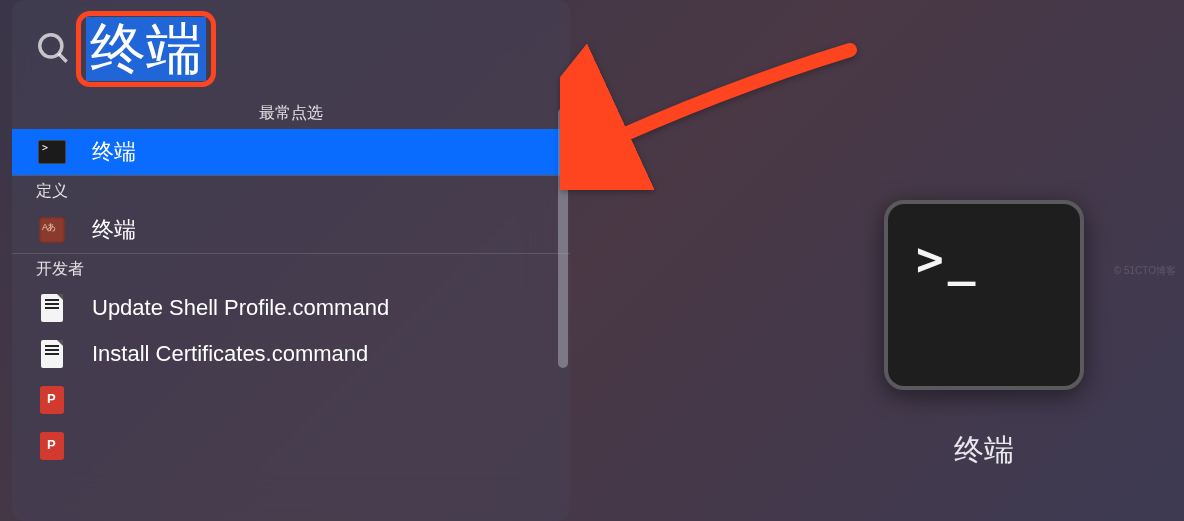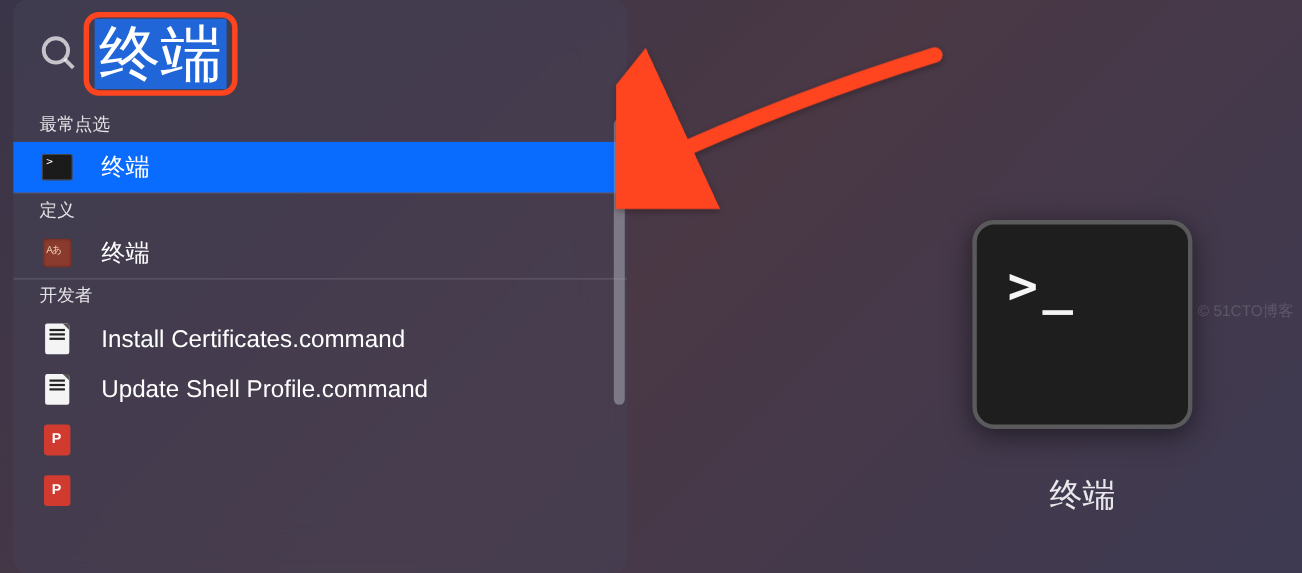--- a/index.html
+++ b/index.html
@@ -58,21 +58,21 @@
       line-height: 1.15;
       display: inline-block;
     }
     .section-header {
       padding: 5px 24px;
       font-size: 16px;
       color: rgba(255,255,255,0.85);
       font-weight: 500;
       border-top: 1px solid rgba(255,255,255,0.14);
     }
-    .section-header.first { border-top: none; }
+    .section-header.first { border-top: none; text-align: center; }
     .result-item {
       display: flex;
       align-items: center;
       padding: 6px 24px;
       height: 46px;
       cursor: pointer;
     }
     .result-item.selected {
       background: #0a6bff;
     }
@@ -201,22 +201,22 @@
     .arrow-svg {
       position: absolute;
       top: 30px;
       left: 560px;
       pointer-events: none;
       filter: drop-shadow(0 2px 3px rgba(0,0,0,0.3));
     }
     .watermark {
       position: absolute;
       right: 8px;
-      top: 274px;
-      font-size: 14px;
+      top: 264px;
+      font-size: 10px;
       color: rgba(255,255,255,0.15);
     }
   </style>
 </head>
 <body>
 
 <div class="spotlight-window">
 
   <div class="search-bar">
     <span class="search-icon-wrap">
@@ -245,27 +245,27 @@
         <span class="dict-icon"></span>
       </span>
     <span class="result-label">终端</span>
   </div>
 
   <div class="section-header">开发者</div>
   <div class="result-item">
     <span class="result-icon">
         <span class="doc-icon cmd"></span>
       </span>
+    <span class="result-label">Update Shell Profile.command</span>
+  </div>
+  <div class="result-item">
+    <span class="result-icon">
+        <span class="doc-icon cmd"></span>
+      </span>
     <span class="result-label">Install Certificates.command</span>
-  </div>
-  <div class="result-item">
-    <span class="result-icon">
-        <span class="doc-icon cmd"></span>
-      </span>
-    <span class="result-label">Update Shell Profile.command</span>
   </div>
 
   <div class="result-item">
     <span class="result-icon">
         <span class="pdf-icon"></span>
       </span>
   </div>
   <div class="result-item">
     <span class="result-icon">
         <span class="pdf-icon"></span>

